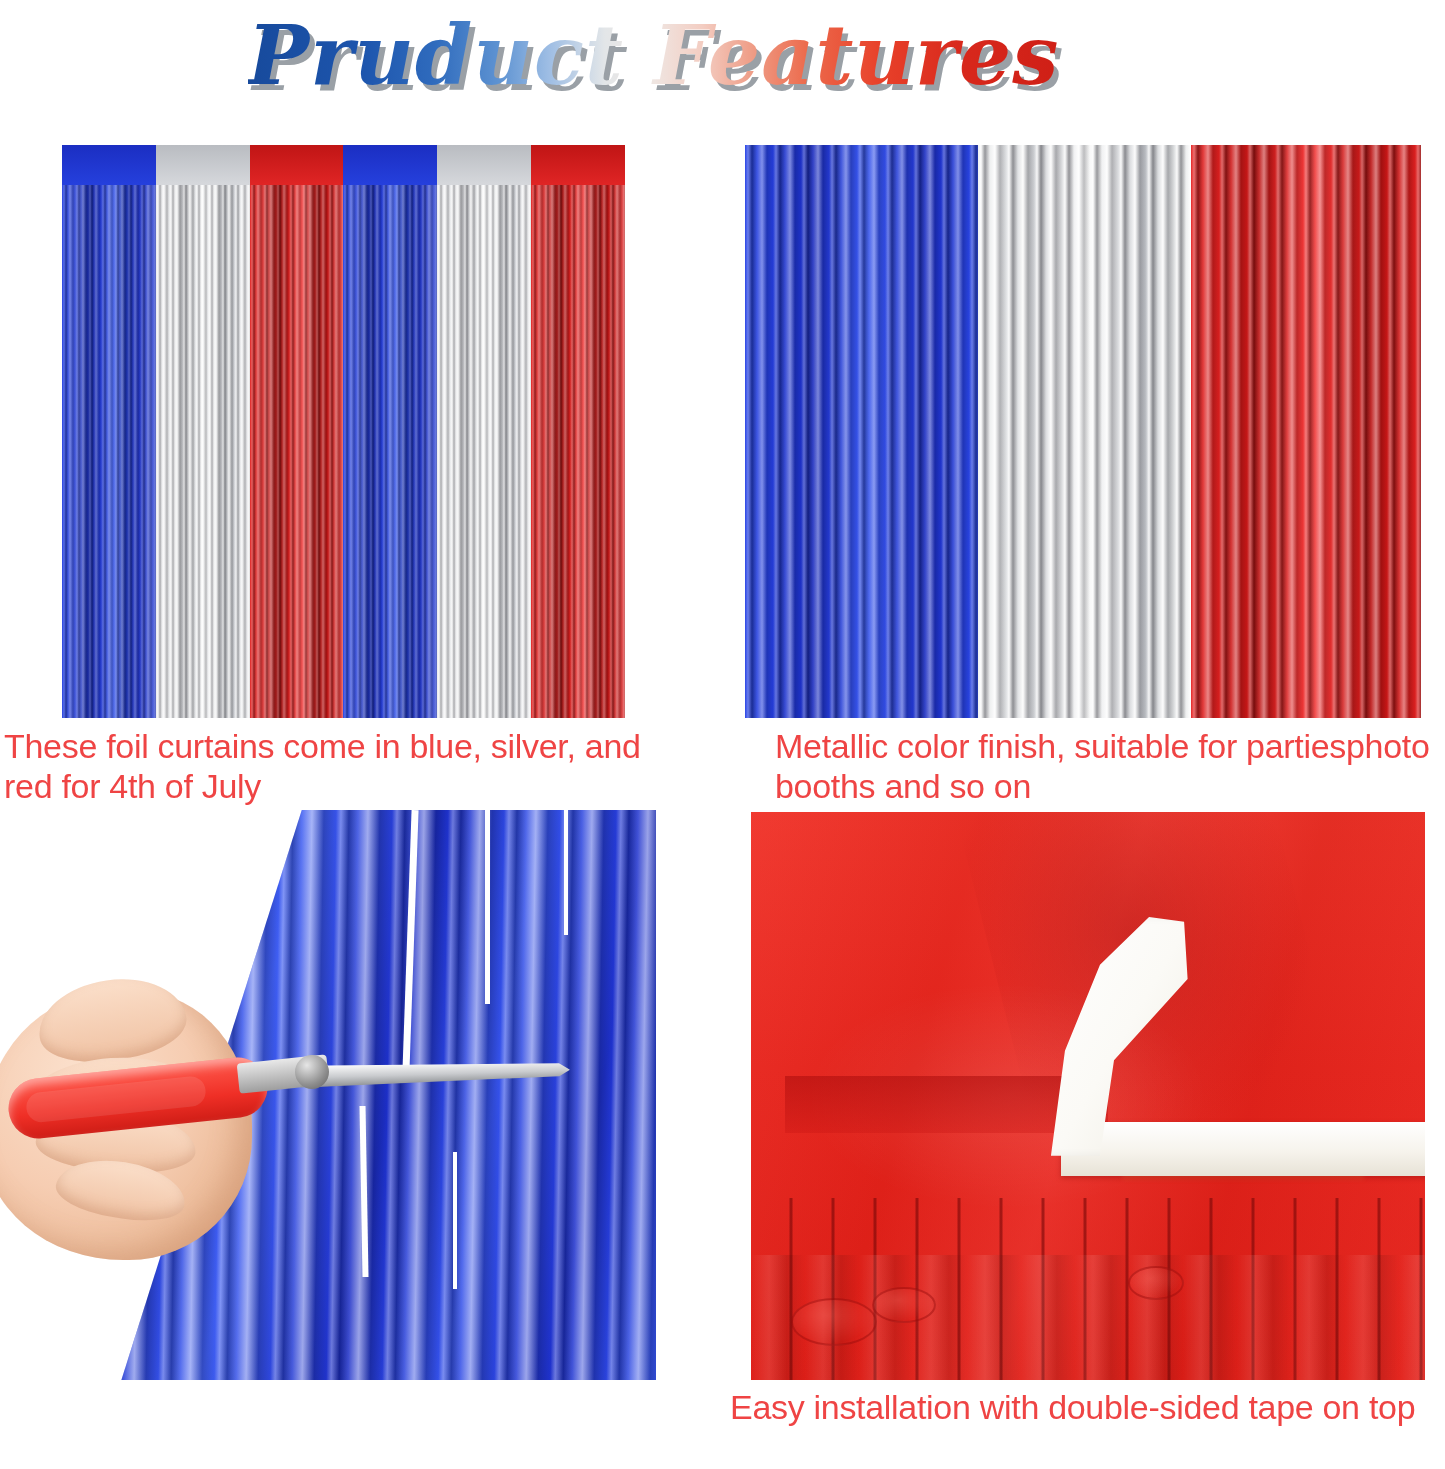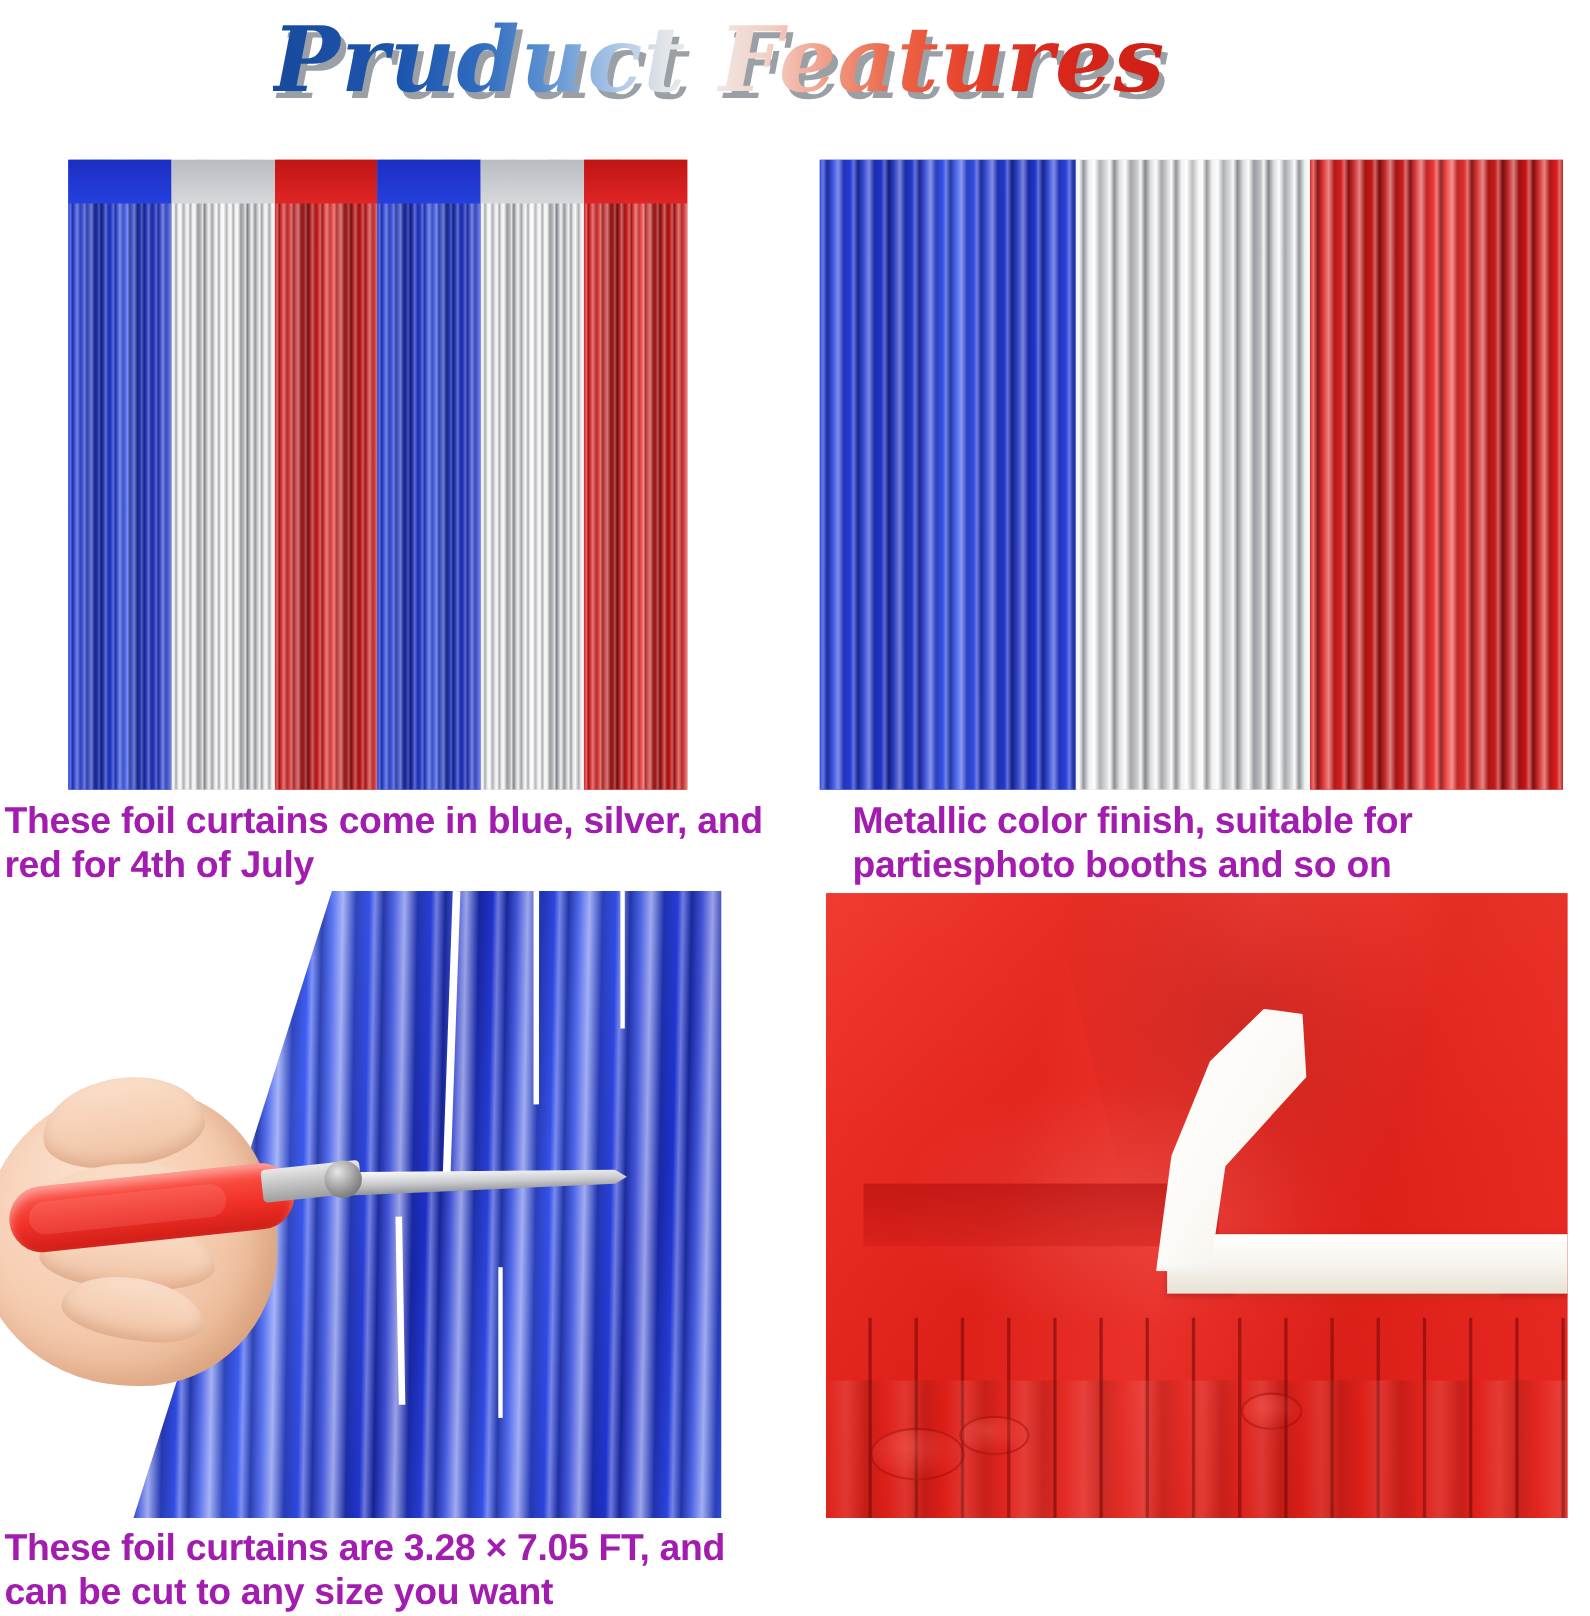--- a/index.html
+++ b/index.html
@@ -51,23 +51,22 @@
     background-clip:text;
     color:transparent;
     -webkit-text-fill-color:transparent;
   }
   .photo{position:absolute;overflow:hidden;background:#fff;}
   .caption{
     position:absolute;
     font-family:"Liberation Sans", sans-serif;
     font-size:34px;
     line-height:1.17;
-    color:#a21caf;
+    color:#ef4444;
     letter-spacing:-0.3px;
-    font-weight:bold;
   }
 
   
   #photo-tl{left:62px;top:145px;width:563px;height:573px;}
   #cap-tl{left:4px;top:727px;width:690px;}
   #photo-tr{left:745px;top:145px;width:676px;height:573px;}
   #cap-tr{left:742px;top:727px;width:702px;margin-left:33px;}
   #photo-bl{left:0px;top:810px;width:656px;height:570px;}
   #cap-bl{left:4px;top:1388px;width:690px;}
   #photo-br{left:751px;top:812px;width:674px;height:568px;}
@@ -380,30 +379,30 @@
       <div class="finger f1"></div>
       <div class="finger f2"></div>
       <div class="finger f3"></div>
       <div class="finger f4"></div>
       <div class="scissor-handle"></div>
       <div class="scissor-shank"></div>
       <div class="scissor-blade"></div>
       <div class="scissor-pivot"></div>
     </div>
   </div>
-  <div class="caption" id="cap-bl">These foil curtains are 3.28 × 7.05 FT, and can be cut to any size you want</div>
 
   <div class="photo" id="photo-br">
     <div class="br-red"></div>
     <div class="br-sheen"></div>
     <div class="br-sheen2"></div>
     <div class="br-tape-stuck"></div>
     <div class="br-tape-glow"></div>
     <div class="br-tape-flat"></div>
     <div class="br-tape-curl"></div>
     <div class="br-fringe"></div>
     <div class="br-fringe2"></div>
     <div class="br-bubble" style="left:6%;bottom:6%;width:82px;height:44px;"></div>
     <div class="br-bubble" style="left:18%;bottom:10%;width:60px;height:32px;"></div>
     <div class="br-bubble" style="left:56%;bottom:14%;width:52px;height:30px;"></div>
   </div>
+  <div class="caption" id="cap-br">Easy installation with double-sided tape on top</div>
 
 </div>
 
 </body></html>

